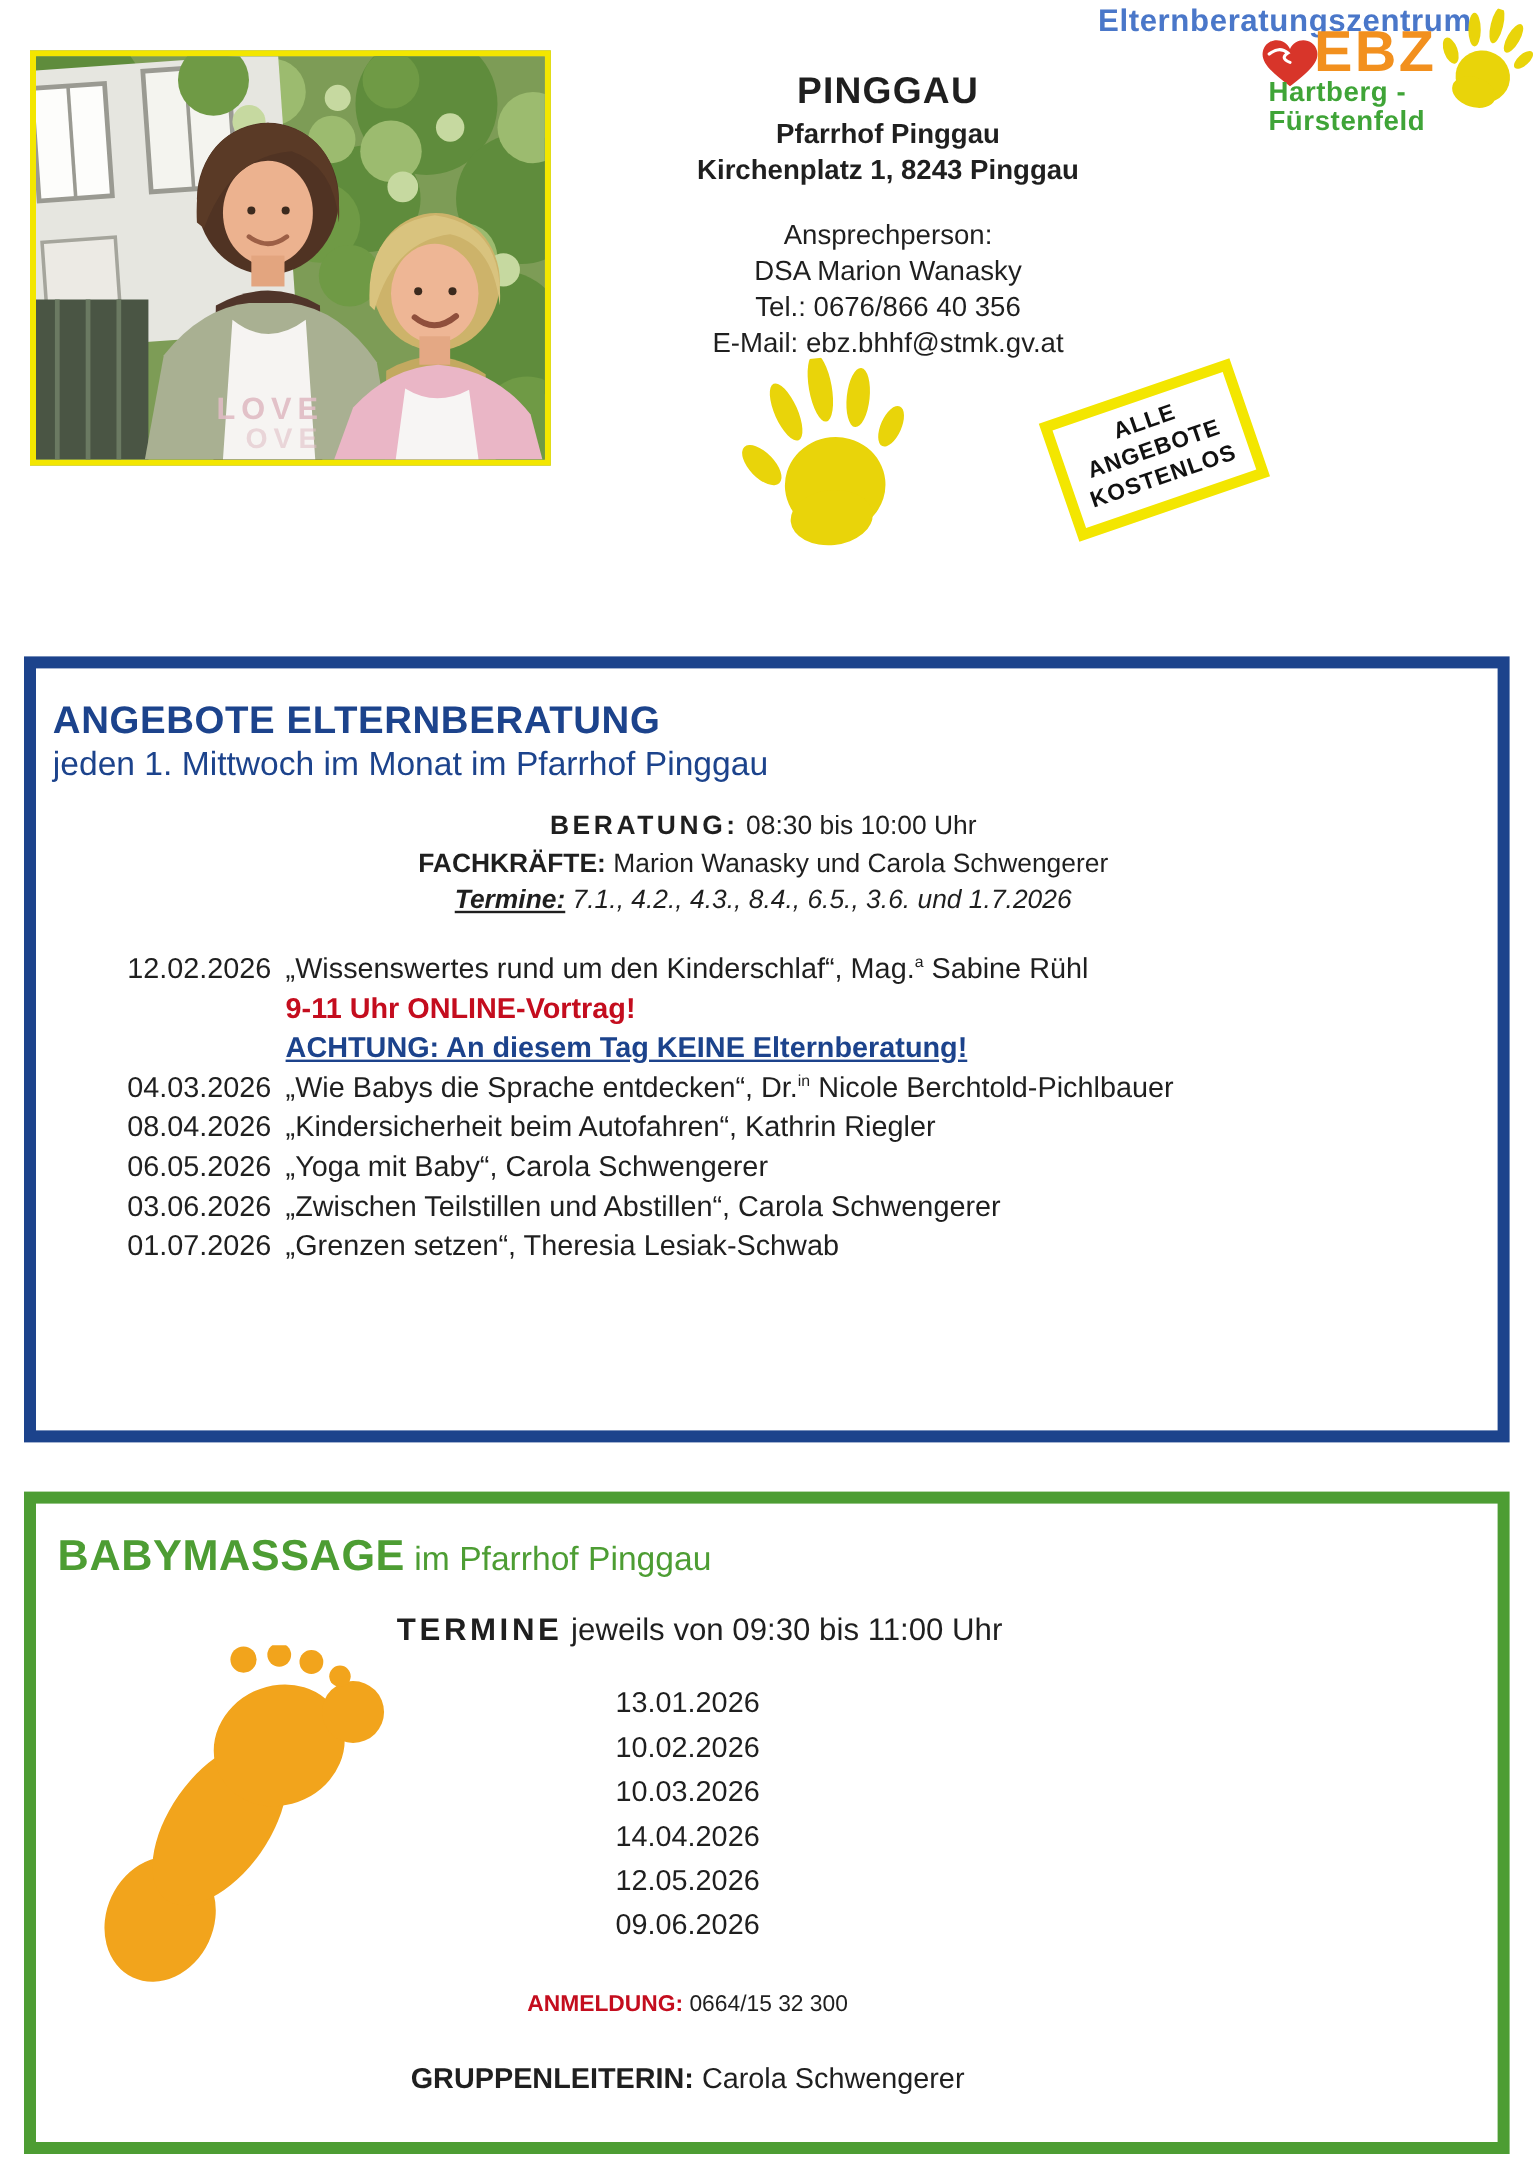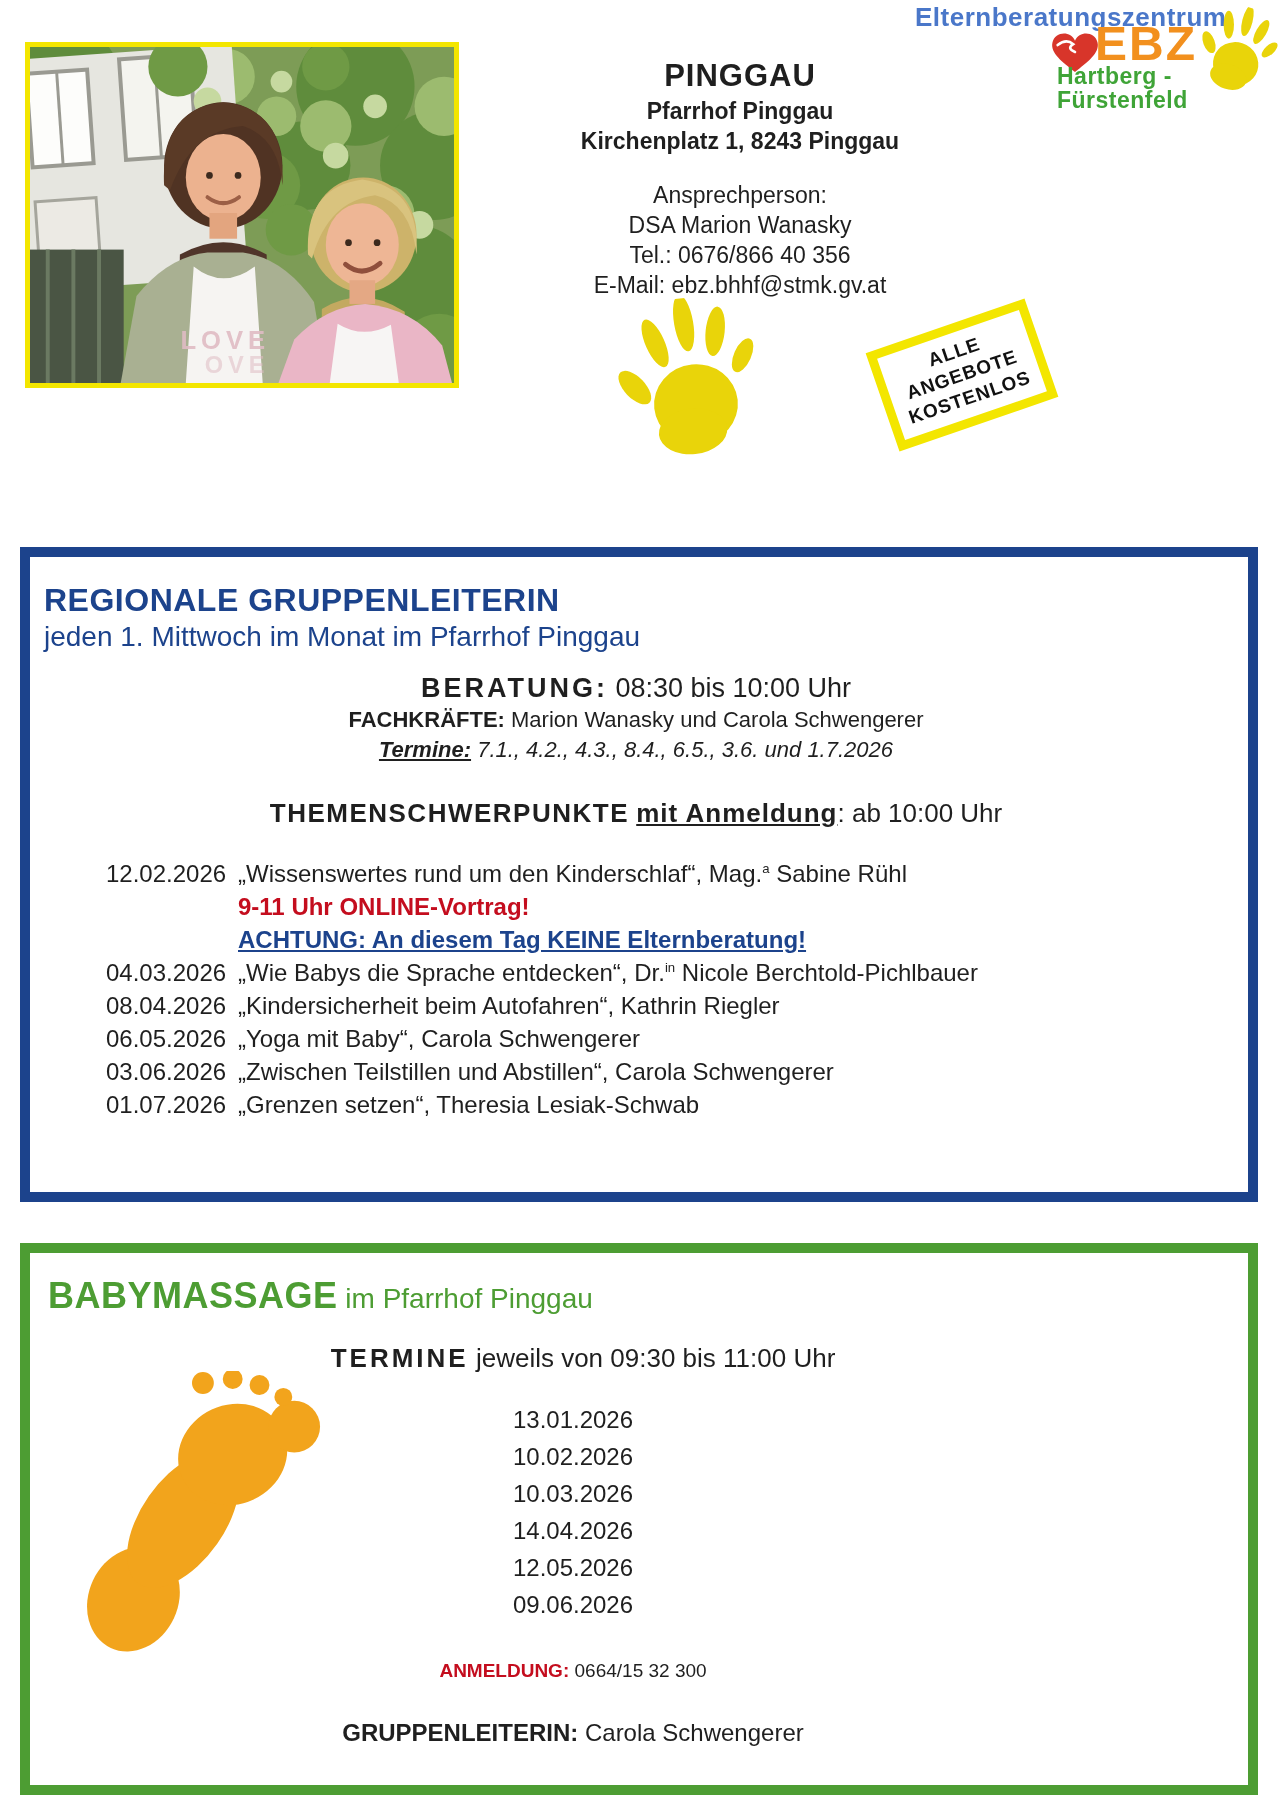--- a/index.html
+++ b/index.html
@@ -42,21 +42,21 @@
   .badge{position:absolute;left:878px;top:323px;width:168px;height:104px;
     transform:rotate(-19deg);border:9px solid var(--yellow);background:#fff;
     display:flex;flex-direction:column;align-items:center;justify-content:center;}
   .badge span{font-size:19px;font-weight:800;letter-spacing:1px;line-height:24px;color:#111;}
   
   .bluebox{position:absolute;left:20px;top:547px;width:1238px;height:655px;
     border:10px solid var(--blue);background:#fff;padding:24px 20px 0 14px;}
   .bb-title{color:var(--blue);font-size:32px;font-weight:bold;line-height:38px;letter-spacing:0.5px;}
   .bb-sub{color:var(--blue);font-size:28px;line-height:36px;}
   .bb-center{text-align:center;margin-top:16px;}
-  .bb-l1{font-size:27px;line-height:34px;}
+  .bb-l1{font-size:22px;line-height:34px;}
   .bb-l1 .lbl{font-weight:bold;letter-spacing:3px;}
   .bb-l2{font-size:22px;line-height:30px;}
   .bb-l3{font-size:22px;line-height:30px;font-style:italic;}
   .bb-l3 .u{text-decoration:underline;}
   .bb-themen{text-align:center;font-size:26px;line-height:36px;margin-top:30px;}
   .bb-themen .lbl{font-weight:bold;letter-spacing:1.5px;}
   .bb-themen .mid{font-weight:bold;text-decoration:underline;letter-spacing:1px;}
   .topics{margin:26px 0 0 62px;font-size:24px;}
   .trow{display:flex;line-height:33px;}
   .tdate{width:132px;flex:none;}
@@ -211,30 +211,26 @@
   </svg>
 </div>
 
 <div class="badge">
   <span>ALLE</span>
   <span>ANGEBOTE</span>
   <span>KOSTENLOS</span>
 </div>
 
 <div class="bluebox">
-  <div class="bb-title">REGIONALE GRUPPENLEITERIN</div>
+  <div class="bb-title">ANGEBOTE ELTERNBERATUNG</div>
   <div class="bb-sub">jeden 1. Mittwoch im Monat im Pfarrhof Pinggau</div>
   <div class="bb-center">
     <div class="bb-l1"><span class="lbl">BERATUNG:</span><span> 08:30 bis 10:00 Uhr</span></div>
     <div class="bb-l2"><span class="b">FACHKRÄFTE:</span><span> Marion Wanasky und Carola Schwengerer</span></div>
     <div class="bb-l3"><span class="b u">Termine:</span><span> 7.1., 4.2., 4.3., 8.4., 6.5., 3.6. und 1.7.2026</span></div>
-  </div>
-  <div class="bb-themen">
-    <span class="lbl">THEMENSCHWERPUNKTE</span><span> </span>
-    <span class="mid">mit Anmeldung</span><span>: ab 10:00 Uhr</span>
   </div>
   <div class="topics">
     <div class="trow">
       <span class="tdate">12.02.2026</span>
       <span class="ttext"><span>„Wissenswertes rund um den Kinderschlaf“, Mag.</span><sup>a</sup><span> Sabine Rühl</span></span>
     </div>
     <div class="trow">
       <span class="tdate"></span>
       <span class="ttext red-bold"><span>9-11 Uhr ONLINE-Vortrag!</span></span>
     </div>

